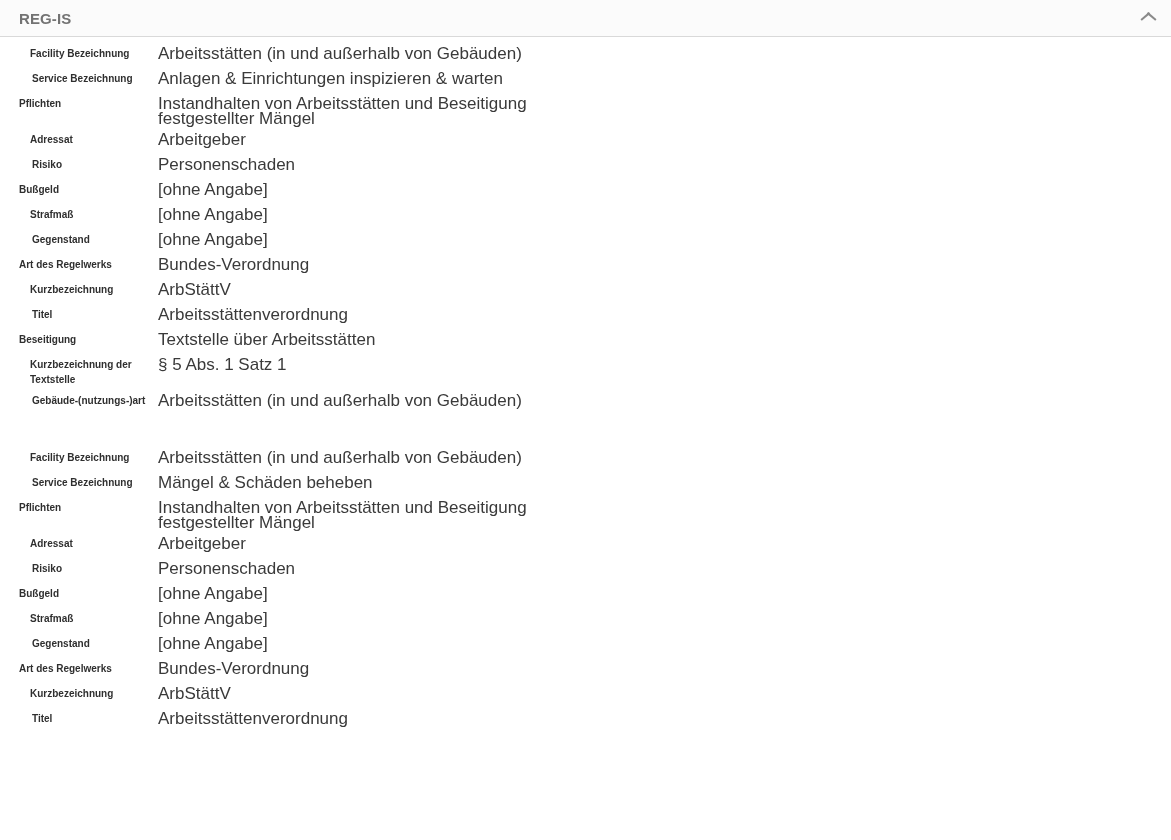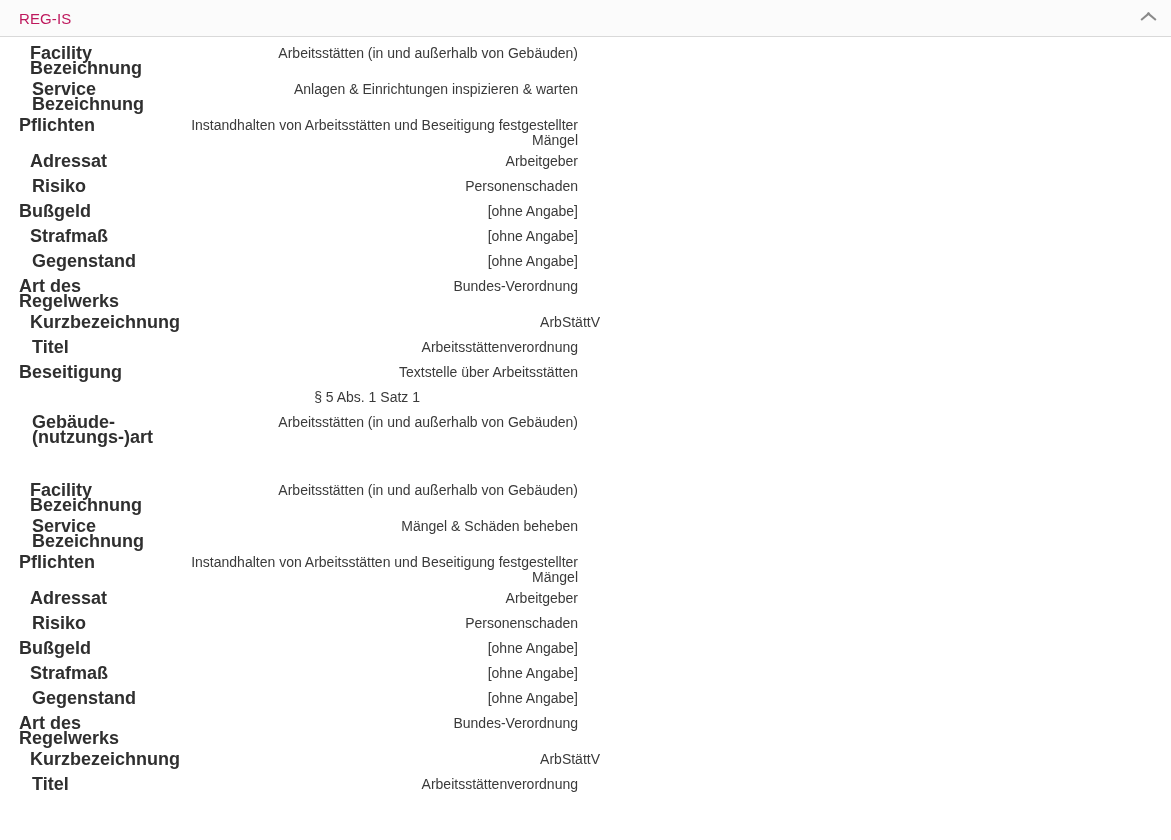--- a/index.html
+++ b/index.html
@@ -19,22 +19,22 @@
   .panel-header {
     position: relative;
     height: 36px;
     border-bottom: 1px solid #d9d9d9;
     background: #fbfbfb;
     display: flex;
     align-items: center;
   }
   .panel-title {
     font-size: 15px;
-    font-weight: normal;
-    color: #be185d;
+    font-weight: bold;
+    color: #737373;
     padding-left: 19px;
     letter-spacing: 0.1px;
   }
   .collapse-btn {
     position: absolute;
     right: 10px;
     top: 50%;
     transform: translateY(-50%);
     width: 26px;
     height: 26px;
@@ -74,33 +74,32 @@
   .row {
     display: flex;
     align-items: flex-start;
     min-height: 19px;
     padding: 3px 0 3px 0;
   }
   .label {
     flex: 0 0 158px;
     padding-left: 30px;
     box-sizing: border-box;
-    font-size: 18px;
+    font-size: 10px;
     font-weight: bold;
     color: #2f2f2f;
     line-height: 15px;
   }
   .value {
     flex: 1 1 auto;
     padding-left: 0;
-    font-size: 14px;
+    font-size: 17px;
     color: #3a3a3a;
     line-height: 15px;
     max-width: 420px;
-    text-align: right;
   }
   
   .row.ind1 .label { padding-left: 32px; }
   .row.ind2 .label { padding-left: 19px; }
 </style>
 </head>
 <body>
 
 <div class="panel-header">
   <div class="panel-title">REG-IS</div>
@@ -153,20 +152,21 @@
       </div>
       <div class="row ind1">
         <div class="label">Titel</div>
         <div class="value">Arbeitsstättenverordnung</div>
       </div>
       <div class="row ind2">
         <div class="label">Beseitigung</div>
         <div class="value">Textstelle über Arbeitsstätten</div>
       </div>
       <div class="row">
+        <div class="label">Kurzbezeichnung der Textstelle</div>
         <div class="value">§ 5 Abs. 1 Satz 1</div>
       </div>
       <div class="row ind1">
         <div class="label">Gebäude-(nutzungs-)art</div>
         <div class="value">Arbeitsstätten (in und außerhalb von Gebäuden)</div>
       </div>
     </div>
     <div class="record">
       <div class="row">
         <div class="label">Facility Bezeichnung</div>

